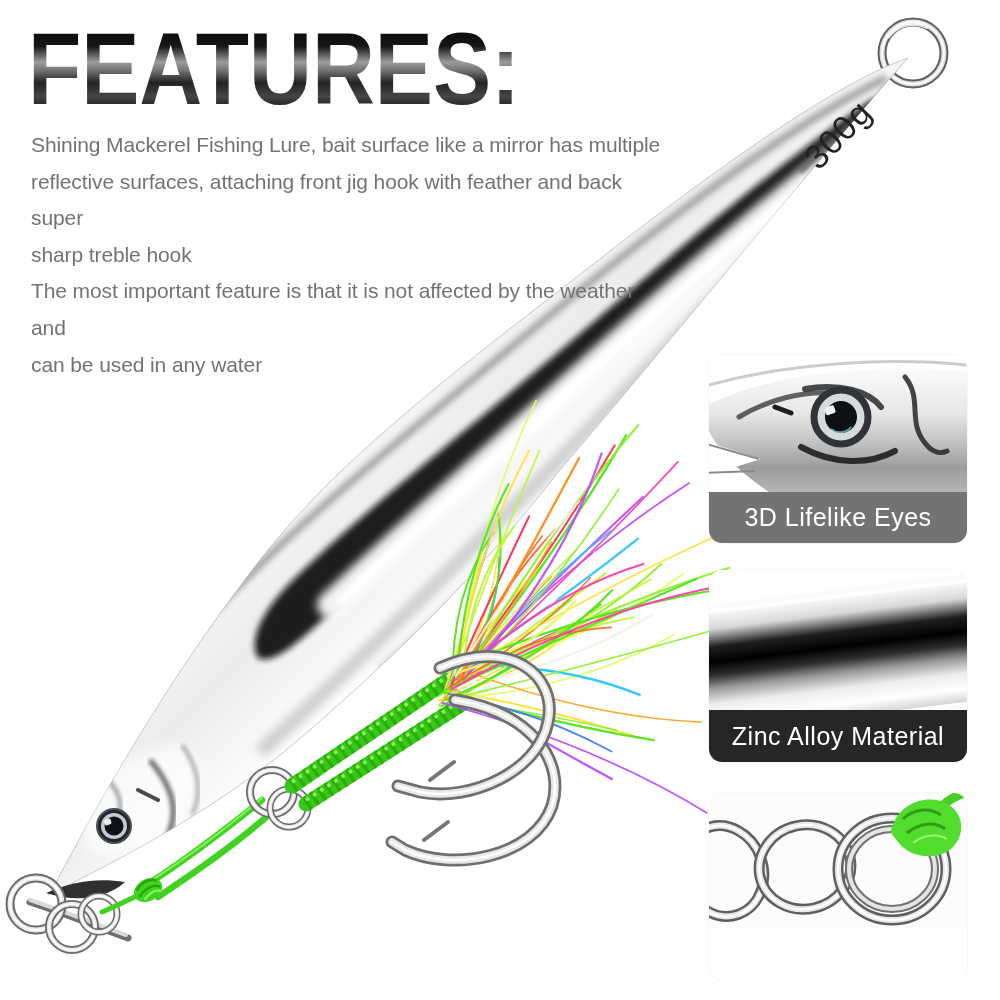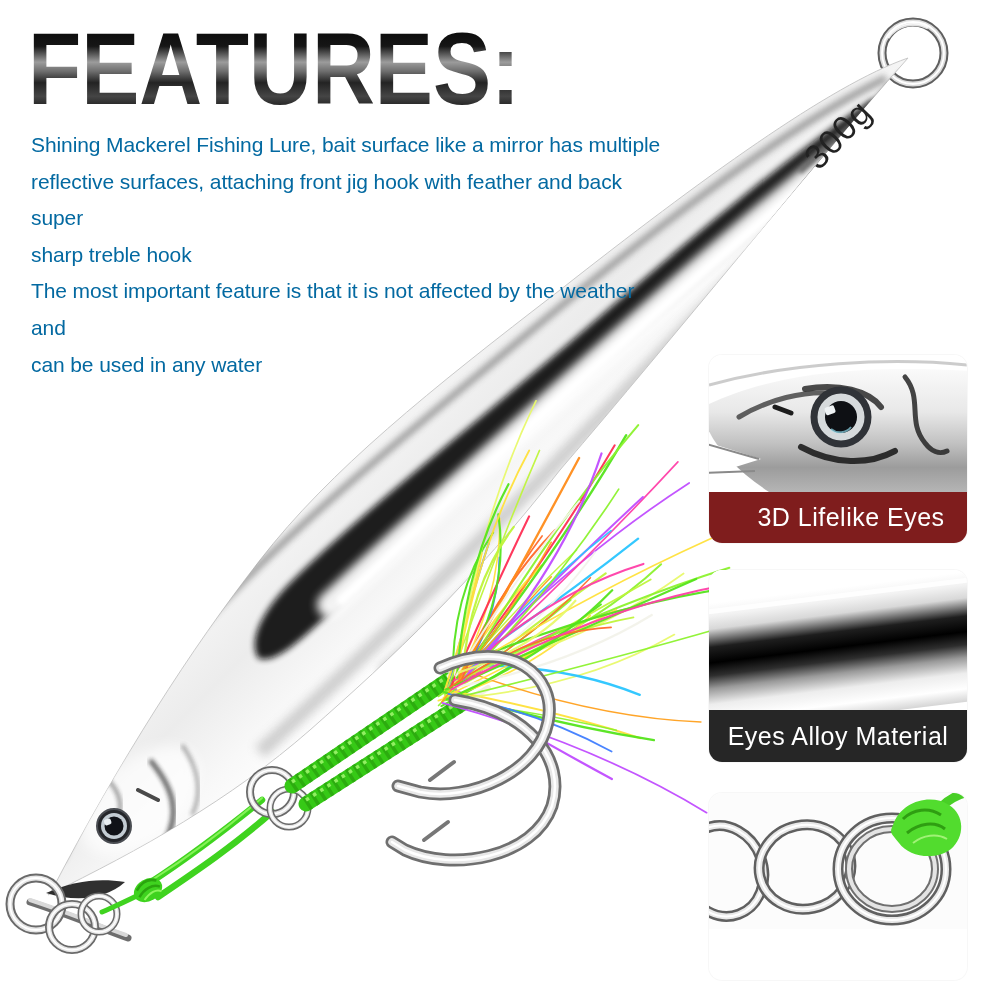--- a/index.html
+++ b/index.html
@@ -1,20 +1,20 @@
 <!DOCTYPE html>
 <html><head>
 <meta charset="utf-8">
 <style>
   html,body{margin:0;padding:0;background:#ffffff;}
   #stage{position:relative;width:1000px;height:1000px;background:#ffffff;overflow:hidden;
          font-family:"Liberation Sans", sans-serif;}
   #title-svg{position:absolute;left:26px;top:14px;}
   #description{position:absolute;left:31px;top:127px;width:640px;
-    font-size:21px;line-height:36.6px;color:#0369a1;white-space:pre-line;letter-spacing:-0.1px;}
+    font-size:21px;line-height:36.6px;color:#737373;white-space:pre-line;letter-spacing:-0.1px;}
   #lure-svg{position:absolute;left:0;top:0;}
   .panel{position:absolute;left:709px;width:258px;border-radius:13px;overflow:hidden;
          background:#ffffff;box-shadow:0 0 0 1px rgba(0,0,0,0.03);}
   .panel .photo{position:absolute;left:0;top:0;width:258px;}
   .panel .bar{position:absolute;left:0;bottom:0;width:258px;display:flex;
       align-items:center;justify-content:center;color:#fff;font-size:25px;letter-spacing:0.5px;}
   #panel-eyes{top:355px;height:188px;} #panel-eyes .photo{height:137px;} #panel-eyes .bar{height:51px;}
   #panel-material{top:570px;height:192px;} #panel-material .photo{height:140px;} #panel-material .bar{height:52px;}
   #panel-rings{top:793px;height:187px;} #panel-rings .photo{height:136px;} #panel-rings .bar{height:51px;}
 </style>
@@ -275,21 +275,21 @@
       <path d="M 92,92 C 125,110 160,110 186,96" fill="none" stroke="#1e1e1e" stroke-width="6" stroke-linecap="round" opacity="0.9"></path>
       <path d="M 196,22 C 214,44 198,66 216,88 C 222,96 230,100 238,96" fill="none" stroke="#242424" stroke-width="5" stroke-linecap="round" opacity="0.85"></path>
       <path d="M 66,52 L 82,58" stroke="#1d1d1d" stroke-width="5" stroke-linecap="round"></path>
       <g transform="translate(132 62)">
         <circle r="27" fill="#d6dadc" stroke="#303338" stroke-width="7"></circle>
         <circle r="16" fill="#0e1014"></circle>
         <rect x="-13" y="-14" width="10" height="8" rx="2" fill="#eef2f4" transform="rotate(-20)"></rect>
         <path d="M -10,12 A 14 14 0 0 0 10,10" fill="none" stroke="#8fd8ea" stroke-width="2" opacity="0.7"></path>
       </g>
     </svg>
-    <div class="bar" style="background: #7f1d1d; color: rgb(255, 255, 255); padding-left: 13px;">3D Lifelike Eyes</div>
+    <div class="bar" style="background: #737373; color: rgb(255, 255, 255);">3D Lifelike Eyes</div>
   </div>
 
   <div class="panel" id="panel-material">
     <svg class="photo" viewBox="0 0 258 141">
       <defs>
         <linearGradient id="barGrad" gradientUnits="userSpaceOnUse" x1="0" y1="18" x2="0" y2="148">
           <stop offset="0" stop-color="#ffffff"></stop>
             <stop offset="0.1" stop-color="#f2f2f2"></stop>
           <stop offset="0.2" stop-color="#d8d8d8"></stop>
             <stop offset="0.34" stop-color="#1e1e1e"></stop>
@@ -300,21 +300,21 @@
           <stop offset="0.9" stop-color="#ffffff"></stop>
             <stop offset="1" stop-color="#d5d5d5"></stop>
         </linearGradient>
       </defs>
       <rect width="258" height="141" fill="#ffffff"></rect>
       <g transform="rotate(-7 129 70)">
         <rect x="-50" y="18" width="360" height="130" fill="url(#barGrad)"></rect>
         <rect x="-50" y="24" width="360" height="5" fill="#ffffff" opacity="0.85"></rect>
       </g>
     </svg>
-    <div class="bar" style="background: rgb(38, 38, 38); color: rgb(255, 255, 255);">Eyes Alloy Material</div>
+    <div class="bar" style="background: rgb(38, 38, 38); color: rgb(255, 255, 255);">Zinc Alloy Material</div>
   </div>
 
   <div class="panel" id="panel-rings">
     <svg class="photo" viewBox="0 0 258 136">
       <rect width="258" height="136" fill="#fcfcfc"></rect>
       <g transform="rotate(-20 14 78)">
         <ellipse cx="14" cy="78" rx="40" ry="46" fill="none" stroke="#606060" stroke-width="11"></ellipse>
         <ellipse cx="14" cy="78" rx="40" ry="46" fill="none" stroke="#e9e9e9" stroke-width="6"></ellipse>
         <ellipse cx="14" cy="78" rx="40" ry="46" fill="none" stroke="#ffffff" stroke-width="2"></ellipse>
       </g>

